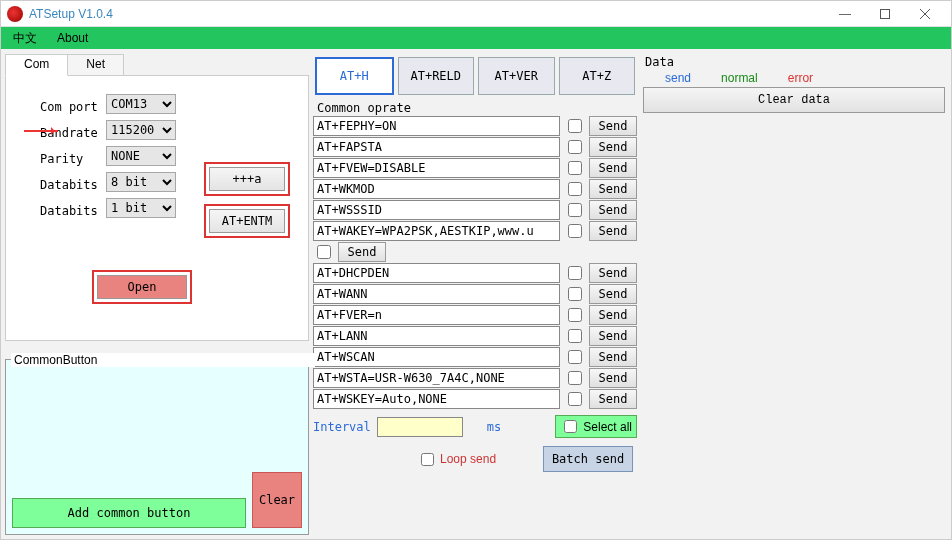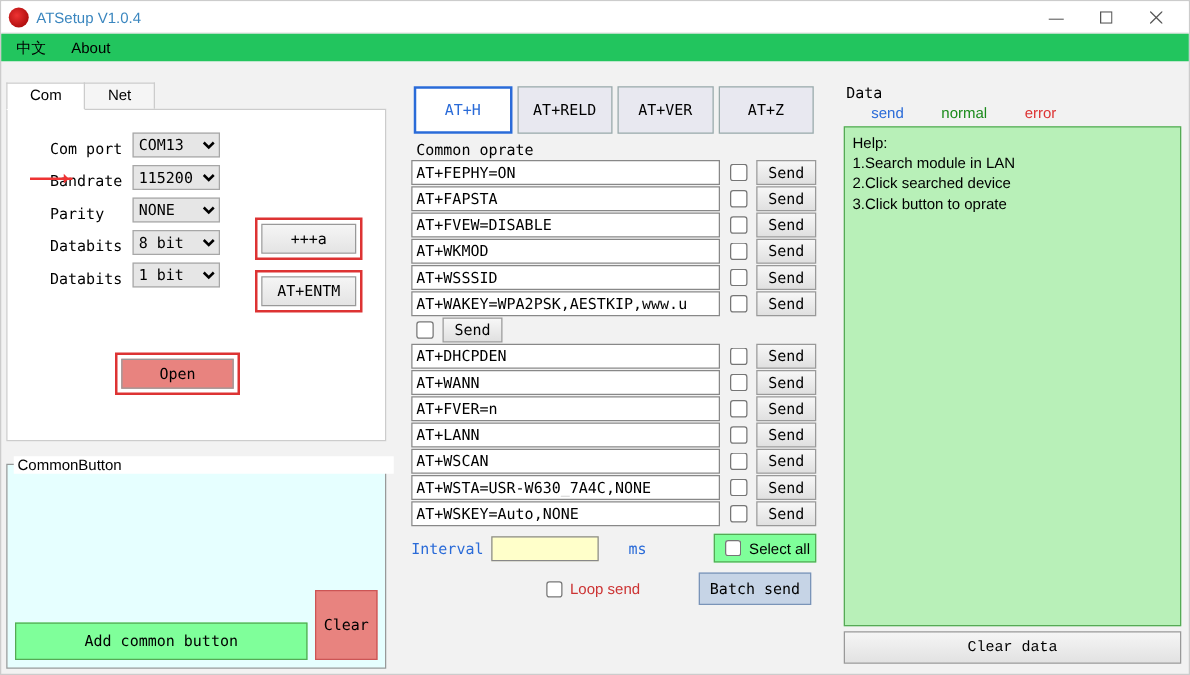--- a/index.html
+++ b/index.html
@@ -5,21 +5,21 @@
   * { box-sizing: border-box; font-family: "Microsoft YaHei", Arial, sans-serif; font-size: 12px; }
   body { margin: 0; background: #fff; color: #000; }
   .window { width: 952px; height: 540px; border: 1px solid #ccc; background: #f2f2f2; display: flex; flex-direction: column; }
   .titlebar { height: 26px; display: flex; align-items: center; padding: 0 6px; background: #fff; border-bottom: 1px solid #e0e0e0; }
   .titlebar .icon { width: 16px; height: 16px; border-radius: 50%; background: radial-gradient(circle at 40% 40%, #e33, #900); margin-right: 6px; }
   .titlebar .title { color: #3a86bf; flex: 0 0 auto; }
   .titlebar .spacer { flex: 1; }
   .winbtn { width: 40px; height: 26px; display: flex; align-items: center; justify-content: center; color: #555; }
   .menubar { height: 22px; display: flex; align-items: center; padding: 0 12px; gap: 20px; background: #22c55e; }
   .menubar span { cursor: default; }
-  .content { flex: 1; display: flex; padding: 4px; gap: 20px; margin-top: 12px; }
+  .content { flex: 1; display: flex; padding: 4px; gap: 4px; }
   .leftcol { width: 304px; display: flex; flex-direction: column; gap: 4px; }
   .midcol { width: 324px; display: flex; flex-direction: column; }
   .rightcol { flex: 1; display: flex; flex-direction: column; }
   .tabstrip { display: flex; height: 22px; }
   .tab { padding: 2px 18px; border: 1px solid #ccc; border-bottom: none; background: #f5f5f5; margin-right: -1px; position: relative; top: 1px; }
   .tab.active { background: #fff; border-bottom: 1px solid #fff; z-index: 2; }
   .tabbody { border: 1px solid #ccc; background: #fff; padding: 10px 8px 8px 8px; position: relative; height: 266px; }
   .formrow { display: flex; align-items: flex-end; margin-bottom: 6px; }
   .formrow .flabel { width: 66px; font-family: monospace; }
   .formrow select { width: 70px; height: 20px; background: #e6e6e6; border: 1px solid #a7a7a7; font-family: monospace; }
@@ -249,22 +249,16 @@
       </div>
     </div>
 
     <div class="rightcol">
       <div class="dlabel">Data</div>
       <div class="legendrow">
         <span class="lsend">send</span>
         <span class="lnormal">normal</span>
         <span class="lerror">error</span>
       </div>
-      <div class="helpbox">
-        <div>Help:</div>
-        <div>1.Search module in LAN</div>
-        <div>2.Click searched device</div>
-        <div>3.Click button to oprate</div>
-      </div>
       <div class="cleardata">Clear data</div>
     </div>
   </div>
 </div>
 
 </body></html>

